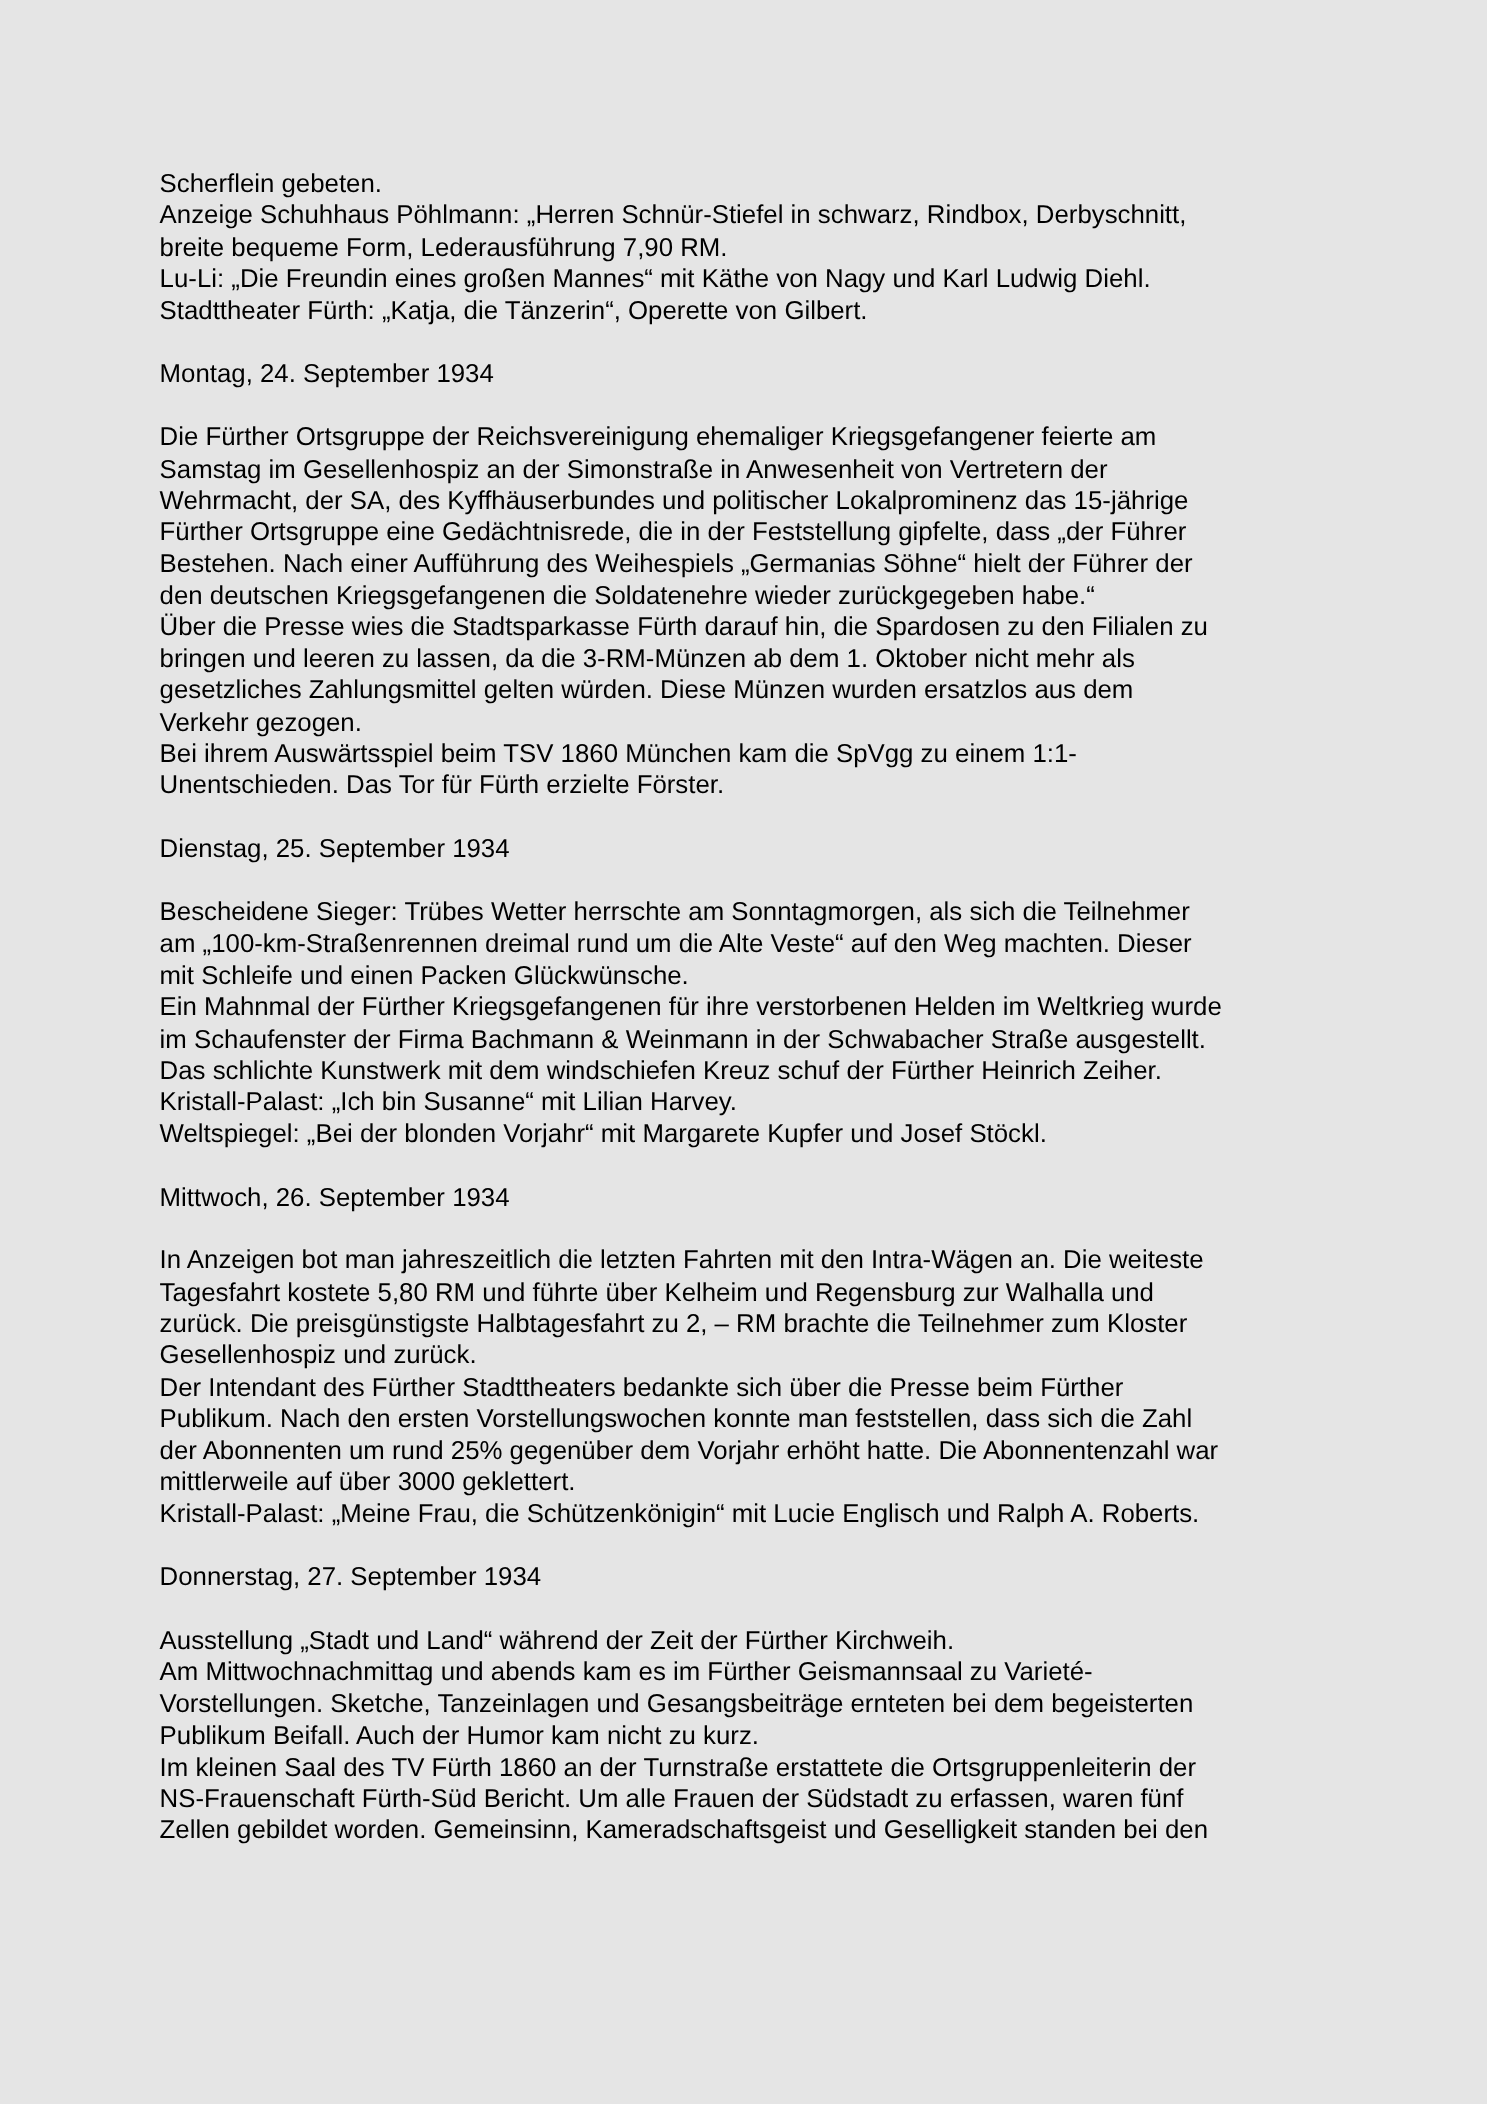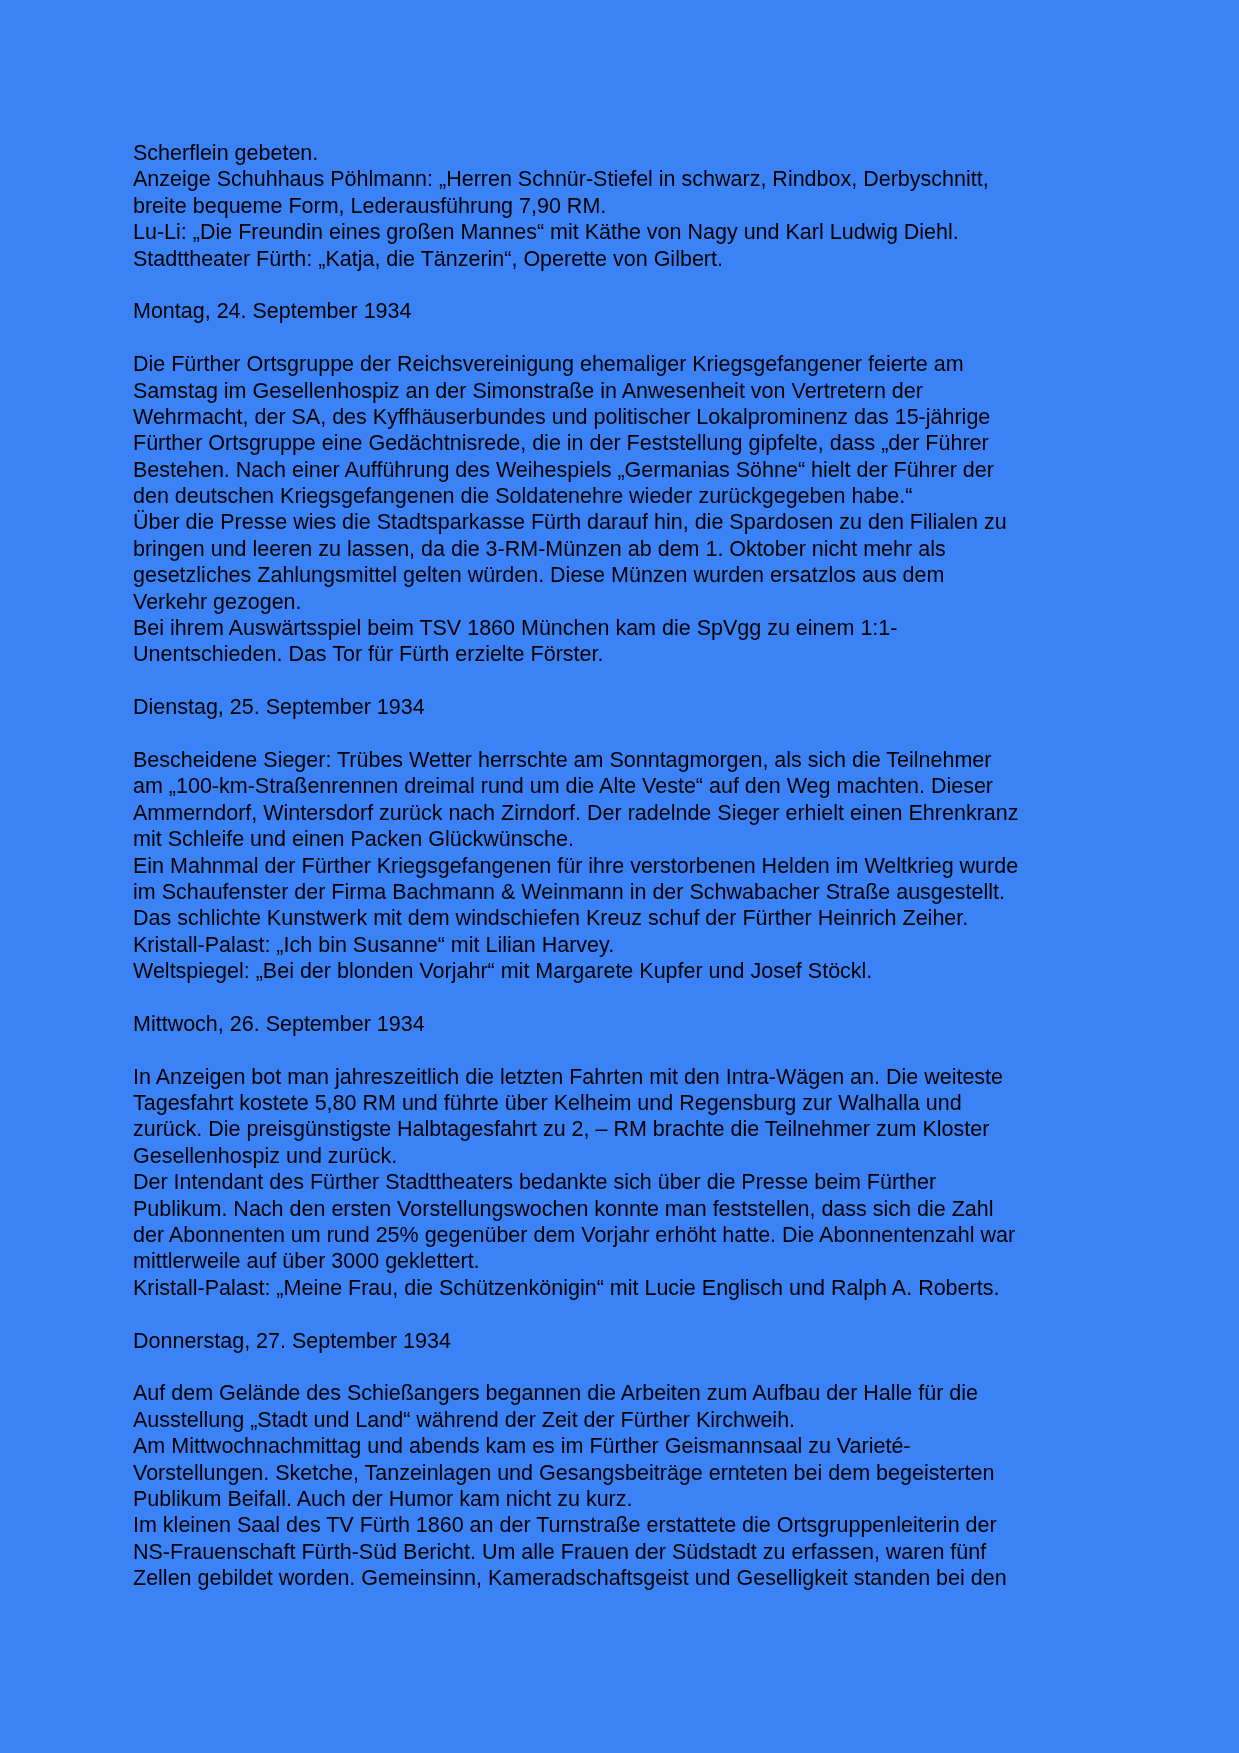--- a/index.html
+++ b/index.html
@@ -4,21 +4,21 @@
 <style>
   html, body {
     margin: 0;
     padding: 0;
     background: #ffffff;
   }
   .page {
     position: relative;
     width: 1239px;
     height: 1753px;
-    background: #3b82f6;
+    background: #e5e5e5;
     overflow: hidden;
     font-family: "Liberation Sans", "DejaVu Sans", sans-serif;
     color: #000000;
   }
   .content {
     position: absolute;
     left: 133px;
     top: 140px;
     width: 1000px;
     font-size: 21.5px;
@@ -62,21 +62,20 @@
         <div class="line">bringen und leeren zu lassen, da die 3-RM-Münzen ab dem 1. Oktober nicht mehr als</div>
         <div class="line">gesetzliches Zahlungsmittel gelten würden. Diese Münzen wurden ersatzlos aus dem</div>
         <div class="line">Verkehr gezogen.</div>
         <div class="line">Bei ihrem Auswärtsspiel beim TSV 1860 München kam die SpVgg zu einem 1:1-</div>
         <div class="line">Unentschieden. Das Tor für Fürth erzielte Förster.</div>
       </div>
       <div class="day-section">
         <div class="heading">Dienstag, 25. September 1934</div>
         <div class="line">Bescheidene Sieger: Trübes Wetter herrschte am Sonntagmorgen, als sich die Teilnehmer</div>
         <div class="line">am „100-km-Straßenrennen dreimal rund um die Alte Veste“ auf den Weg machten. Dieser</div>
-        <div class="line">Ammerndorf, Wintersdorf zurück nach Zirndorf. Der radelnde Sieger erhielt einen Ehrenkranz</div>
         <div class="line">mit Schleife und einen Packen Glückwünsche.</div>
         <div class="line">Ein Mahnmal der Fürther Kriegsgefangenen für ihre verstorbenen Helden im Weltkrieg wurde</div>
         <div class="line">im Schaufenster der Firma Bachmann &amp; Weinmann in der Schwabacher Straße ausgestellt.</div>
         <div class="line">Das schlichte Kunstwerk mit dem windschiefen Kreuz schuf der Fürther Heinrich Zeiher.</div>
         <div class="line">Kristall-Palast: „Ich bin Susanne“ mit Lilian Harvey.</div>
         <div class="line">Weltspiegel: „Bei der blonden Vorjahr“ mit Margarete Kupfer und Josef Stöckl.</div>
       </div>
       <div class="day-section">
         <div class="heading">Mittwoch, 26. September 1934</div>
         <div class="line">In Anzeigen bot man jahreszeitlich die letzten Fahrten mit den Intra-Wägen an. Die weiteste</div>
@@ -84,21 +83,20 @@
         <div class="line">zurück. Die preisgünstigste Halbtagesfahrt zu 2, – RM brachte die Teilnehmer zum Kloster</div>
         <div class="line">Gesellenhospiz und zurück.</div>
         <div class="line">Der Intendant des Fürther Stadttheaters bedankte sich über die Presse beim Fürther</div>
         <div class="line">Publikum. Nach den ersten Vorstellungswochen konnte man feststellen, dass sich die Zahl</div>
         <div class="line">der Abonnenten um rund 25% gegenüber dem Vorjahr erhöht hatte. Die Abonnentenzahl war</div>
         <div class="line">mittlerweile auf über 3000 geklettert.</div>
         <div class="line">Kristall-Palast: „Meine Frau, die Schützenkönigin“ mit Lucie Englisch und Ralph A. Roberts.</div>
       </div>
       <div class="day-section">
         <div class="heading">Donnerstag, 27. September 1934</div>
-        <div class="line">Auf dem Gelände des Schießangers begannen die Arbeiten zum Aufbau der Halle für die</div>
         <div class="line">Ausstellung „Stadt und Land“ während der Zeit der Fürther Kirchweih.</div>
         <div class="line">Am Mittwochnachmittag und abends kam es im Fürther Geismannsaal zu Varieté-</div>
         <div class="line">Vorstellungen. Sketche, Tanzeinlagen und Gesangsbeiträge ernteten bei dem begeisterten</div>
         <div class="line">Publikum Beifall. Auch der Humor kam nicht zu kurz.</div>
         <div class="line">Im kleinen Saal des TV Fürth 1860 an der Turnstraße erstattete die Ortsgruppenleiterin der</div>
         <div class="line">NS-Frauenschaft Fürth-Süd Bericht. Um alle Frauen der Südstadt zu erfassen, waren fünf</div>
         <div class="line">Zellen gebildet worden. Gemeinsinn, Kameradschaftsgeist und Geselligkeit standen bei den</div>
       </div>
     </div>
 </div>

